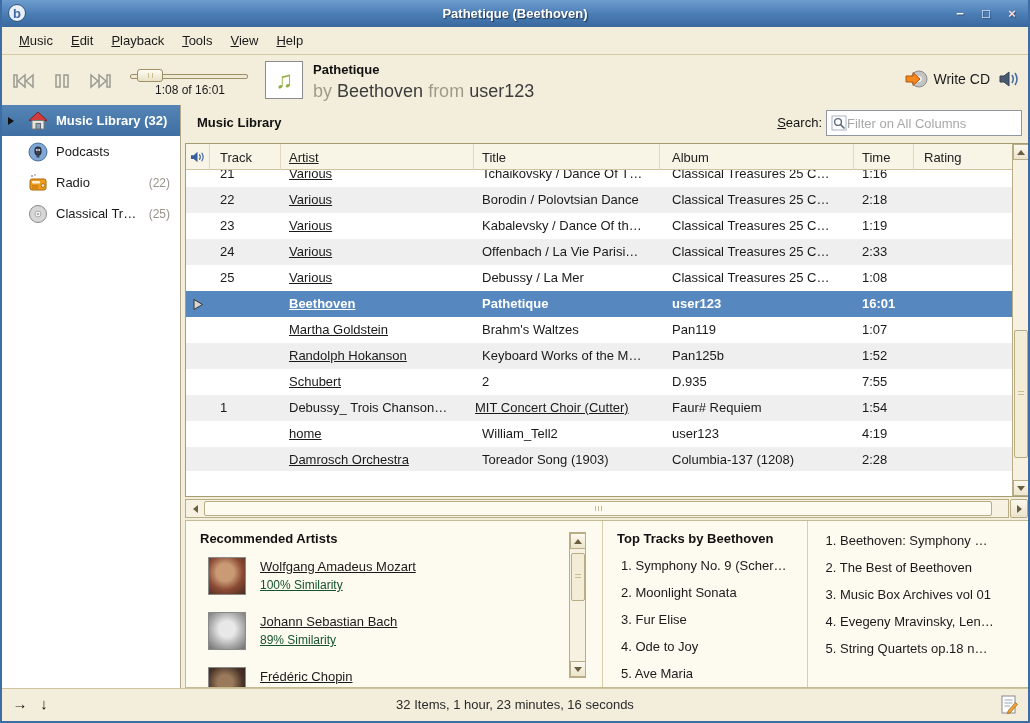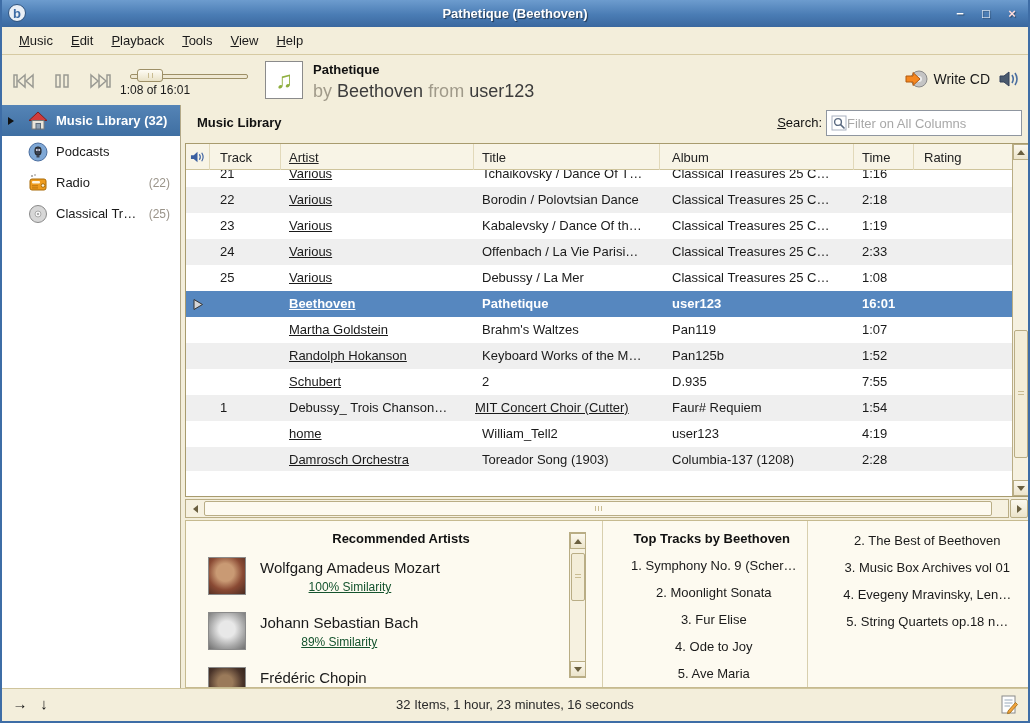--- a/index.html
+++ b/index.html
@@ -18,21 +18,21 @@
   .menubar { position:absolute; left:0; top:27px; width:1026px; height:28px; background:#f3eedb; border-bottom:1px solid #d6caa2; display:flex; align-items:center; padding-left:8px; }
   .menu-item { font-size:13px; color:#1a1a1a; padding:4px 9px; cursor:default; }
   .menu-item u { text-decoration:underline; }
 
   
   .toolbar { position:absolute; left:0; top:55px; width:1026px; height:50px; background:#f3eedb; }
   .tbtn { position:absolute; top:12px; width:32px; height:28px; display:flex; align-items:center; justify-content:center; }
   .seek { position:absolute; left:128px; top:14px; width:118px; height:14px; }
   .seek-track { position:absolute; left:0; top:5px; width:118px; height:5px; background:#efe8d2; border:1px solid #9d8f66; border-radius:2px; }
   .seek-handle { position:absolute; top:0; width:26px; height:13px; background:linear-gradient(180deg,#fefcf4,#e9e1c6); border:1px solid #9d8f66; border-radius:3px; background-image:repeating-linear-gradient(90deg,transparent 0 3px,#c9bc92 3px 4px),linear-gradient(180deg,#fefcf4,#e9e1c6); background-size:10px 5px,100% 100%; background-position:center center,0 0; background-repeat:no-repeat,no-repeat; }
-  .seek-time { position:absolute; left:118px; top:28px; width:140px; font-size:12px; color:#1a1a1a; }
+  .seek-time { position:absolute; left:118px; top:28px; width:140px; text-align:center; font-size:12px; color:#1a1a1a; }
   .albumart { position:absolute; left:263px; top:6px; width:38px; height:38px; background:#fff; border:1px solid #8b8b8b; display:flex; align-items:center; justify-content:center; font-size:24px; color:#8faf3f; }
   .np-title { position:absolute; left:311px; top:7px; font-size:13px; font-weight:bold; color:#111; }
   .np-sub { position:absolute; left:311px; top:26px; font-size:18px; }
   .np-sub .dim { color:#a09a8a; }
   .np-sub .val { color:#3c3c3c; }
   .writecd { position:absolute; right:38px; top:13px; display:flex; align-items:center; gap:4px; font-size:14px; color:#1a1a1a; }
   .volume { position:absolute; right:6px; top:14px; }
 
   
   .sidebar { position:absolute; left:0; top:105px; width:179px; height:583px; background:#fff; border-right:1px solid #b3a988; }
@@ -82,32 +82,32 @@
   .tri-right { width:0; height:0; border-top:4px solid transparent; border-bottom:4px solid transparent; border-left:5px solid #6a5f3f; }
   .vthumb { position:absolute; left:1px; width:14px; background:#f3edd8; border:1px solid #b9ad85; border-radius:2px; }
   .grip-h { position:absolute; left:3px; right:3px; top:50%; height:6px; margin-top:-3px; background:repeating-linear-gradient(180deg,#c9bc92 0 1px,transparent 1px 3px); }
   .grip-v { position:absolute; top:4px; bottom:4px; left:50%; width:7px; margin-left:-3px; background:repeating-linear-gradient(90deg,#c9bc92 0 1px,transparent 1px 3px); }
   .hscroll { position:absolute; left:3px; top:394px; width:824px; height:19px; background:#f6f1e0; border:1px solid #b9ad85; }
   .hs-left { position:absolute; left:1px; top:1px; width:16px; height:15px; display:flex; align-items:center; justify-content:center; }
   .hthumb { position:absolute; left:18px; top:1px; width:788px; height:15px; background:#fdfaf0; border:1px solid #b9ad85; border-radius:2px; }
   .hs-right { position:absolute; left:828px; top:394px; width:18px; height:19px; background:linear-gradient(180deg,#fbf8ee,#ece4cb); border:1px solid #b9ad85; border-radius:2px; display:flex; align-items:center; justify-content:center; }
 
   
-  .panels { position:absolute; left:3px; top:415px; width:845px; height:168px; background:#fdfaf0; border:1px solid #c6ba90; display:flex; overflow:hidden;text-align:center; }
+  .panels { position:absolute; left:3px; top:415px; width:845px; height:168px; background:#fdfaf0; border:1px solid #c6ba90; display:flex; overflow:hidden; }
   .panel { position:relative; height:100%; overflow:hidden; }
   .panel-title { font-size:13px; font-weight:bold; color:#111; padding:10px 0 0 14px; }
   .p-reco { width:417px; }
   .p-tracks { width:205px; border-left:1px solid #d8cfae; }
   .p-albums { width:223px; border-left:1px solid #d8cfae; }
   .artist-row { position:absolute; left:22px; display:flex; gap:14px; }
   .portrait { width:38px; height:38px; border:1px solid #8a8a8a; }
   .port-mozart { background:radial-gradient(circle at 45% 40%,#c99a74 0 30%,#8a4a34 60%,#4a2a20 100%); }
   .port-bach { background:radial-gradient(circle at 50% 45%,#e8e8e8 0 30%,#a8a8a8 65%,#6f6f6f 100%); }
   .port-chopin { background:radial-gradient(circle at 45% 40%,#9a7a5a 0 25%,#4a342a 60%,#241812 100%); }
-  .artist-name { font-size:15px; color:#1a1a1a; padding-top:2px; }
+  .artist-name { font-size:13px; color:#1a1a1a; padding-top:2px;text-decoration:underline; }
   .artist-sim { font-size:12px; color:#14532d; padding-top:4px;text-decoration:underline; }
   .reco-scroll { position:absolute; right:16px; top:11px; width:17px; height:146px; background:#f6f1e0; border:1px solid #b9ad85; }
   .toplist-item { font-size:13px; color:#1a1a1a; padding:12px 0 0 18px; white-space:nowrap; overflow:hidden; }
 
   
   .statusbar { position:absolute; left:0; top:688px; width:1026px; height:33px; background:#f3eedb; border-top:1px solid #cfc49c; }
   .sb-arrow { position:absolute; top:6px; font-size:15px; font-weight:bold; color:#111; width:20px; text-align:center; }
   .status-text { position:absolute; left:0; right:0; top:8px; text-align:center; font-size:13px; color:#2a2a2a; }
   .edit-icon { position:absolute; right:10px; top:6px; }
 </style>
@@ -443,20 +443,21 @@
       </div>
       <div class="panel p-tracks">
         <div class="panel-title">Top Tracks by Beethoven</div>
         <div class="toplist-item">1. Symphony No. 9 (Scher…</div>
         <div class="toplist-item">2. Moonlight Sonata</div>
         <div class="toplist-item">3. Fur Elise</div>
         <div class="toplist-item">4. Ode to Joy</div>
         <div class="toplist-item">5. Ave Maria</div>
       </div>
       <div class="panel p-albums">
+        <div class="toplist-item">1. Beethoven: Symphony …</div>
         <div class="toplist-item">2. The Best of Beethoven</div>
         <div class="toplist-item">3. Music Box Archives vol 01</div>
         <div class="toplist-item">4. Evegeny Mravinsky, Len…</div>
         <div class="toplist-item">5. String Quartets op.18 n…</div>
       </div>
     </div>
   </div>
 
   <div class="statusbar">
     <span class="sb-arrow" style="left:8px;">→</span>

